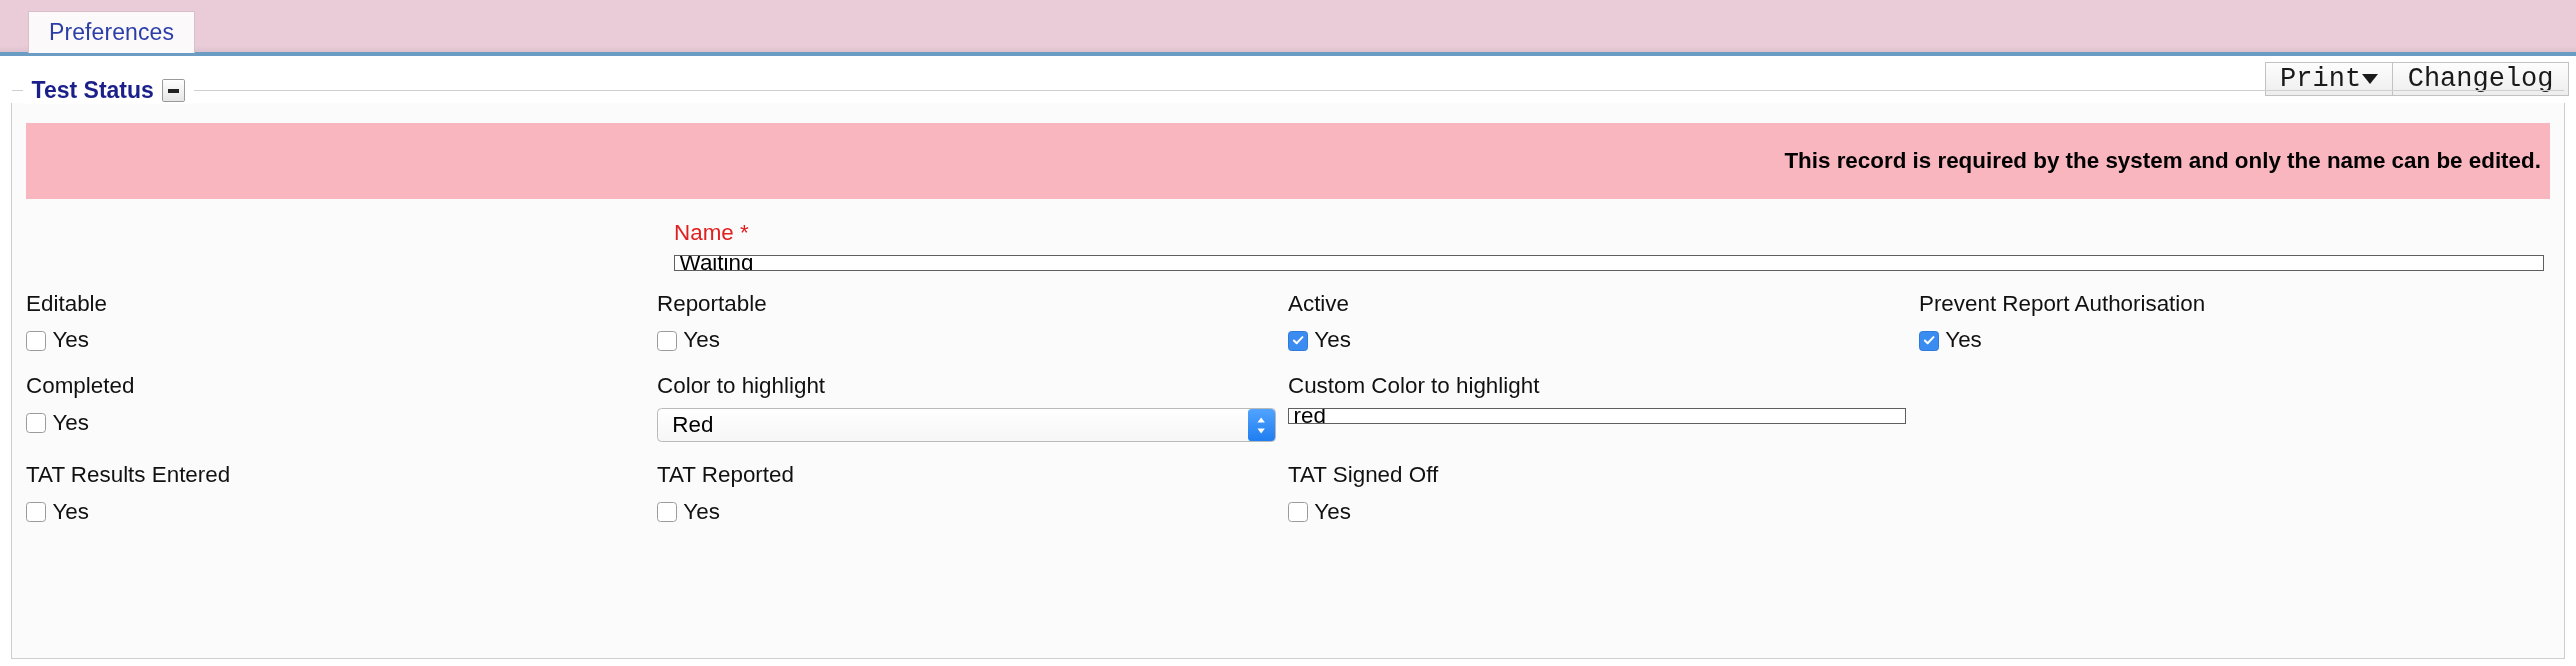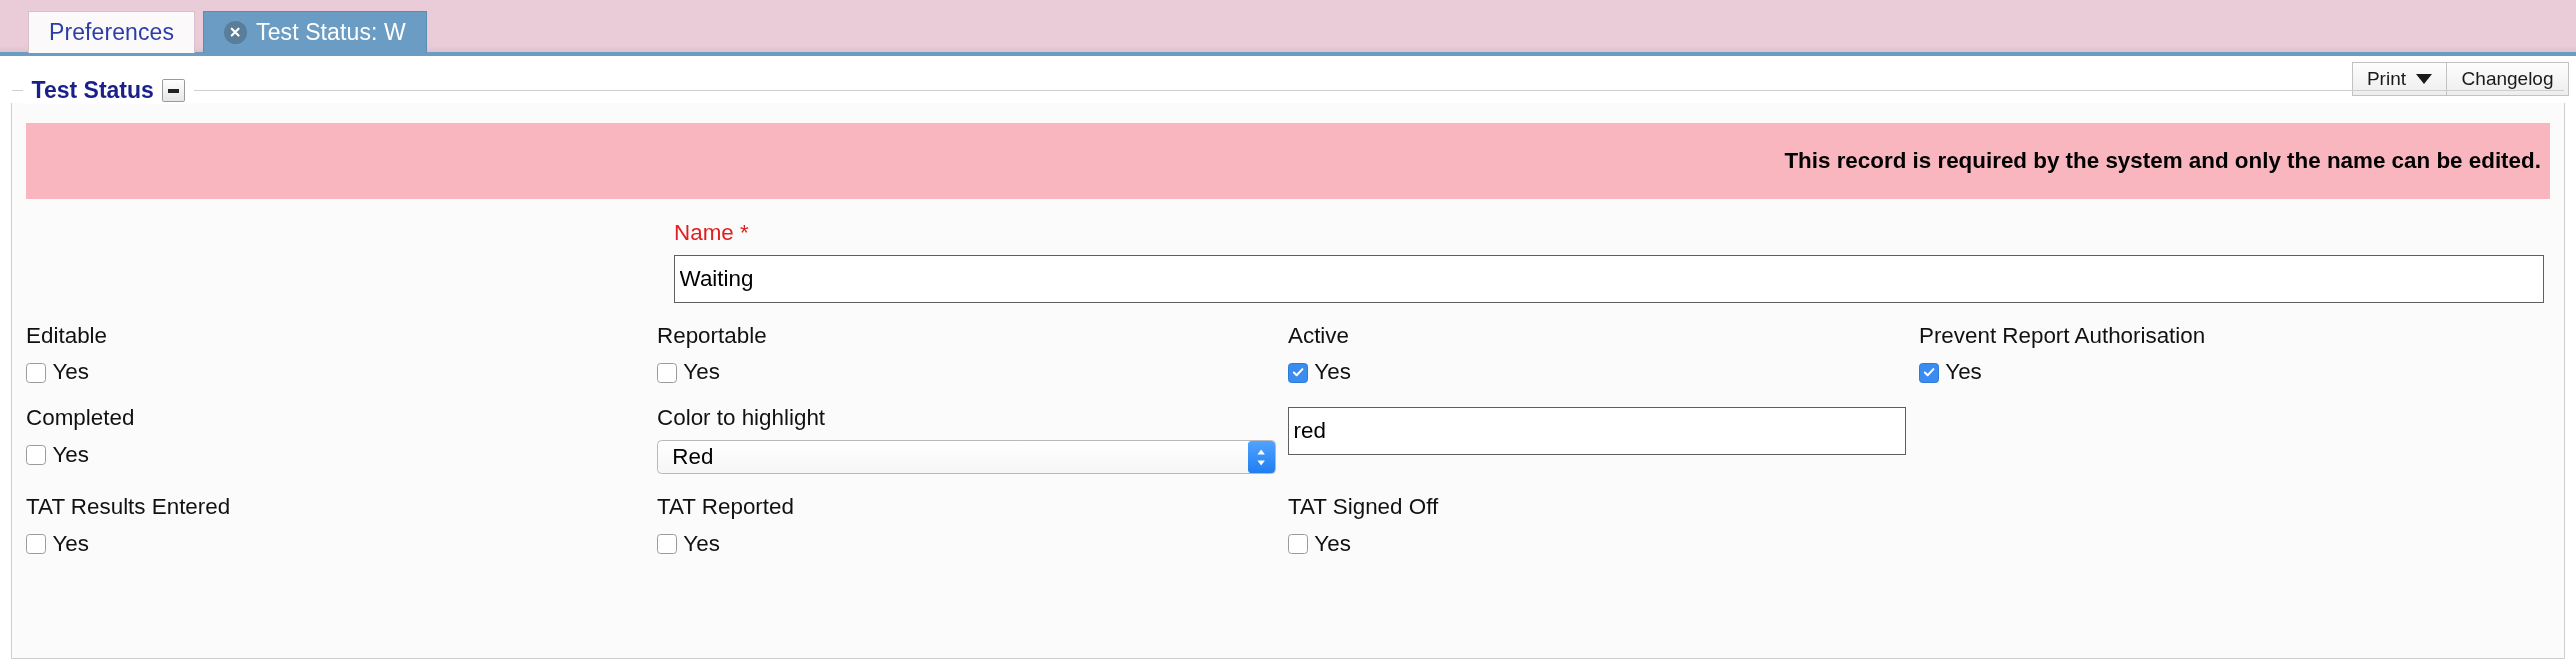--- a/index.html
+++ b/index.html
@@ -72,28 +72,29 @@
     align-items: center;
     padding-right: 7.2px;
     box-sizing: border-box;
     background: #ffffff;
   }
   .btn {
     height: 34px;
     box-sizing: border-box;
     display: inline-flex;
     align-items: center;
-    gap: 10px;
+    gap: 1px;
     padding: 0 14.3px;
-    font-size: 19px;
+    font-size: 27px;
     color: #1a1a1a;
     background: linear-gradient(to bottom, #fdfdfd 0%, #ededed 100%);
     border: 0.9px solid #c2c2c2;
     cursor: pointer;
     white-space: nowrap;
+    font-family: Liberation Mono, monospace;
   }
   .btn + .btn { border-left: none; }
   .caret {
     width: 0; height: 0;
     border-left: 8px solid transparent;
     border-right: 8px solid transparent;
     border-top: 10px solid #1a1a1a;
     display: inline-block;
   }
 
@@ -184,21 +185,21 @@
     color: #111111;
     line-height: 1;
     margin-bottom: 10.8px;
     white-space: nowrap;
   }
   .field-label.required { color: #e02020; }
 
   .text-input {
     display: block;
     width: 100%;
-    height: 48px;
+    height: 16px;
     box-sizing: border-box;
     font-family: "Liberation Sans", sans-serif;
     font-size: 22.4px;
     color: #000;
     padding: 0 4.5px;
     border: 0.9px solid #5f5f5f;
     background: #ffffff;
     outline: none;
   }
 
@@ -273,28 +274,20 @@
 </style>
 </head>
 <body>
 
 <div class="tabstrip">
 
   <div class="tab inactive">
     <span>Preferences</span>
   </div>
 
-  <div class="tab active">
-    <span class="tab-close">
-      <svg width="14.3" height="14.3" viewBox="0 0 16 16">
-        <path d="M4.2 4.2 L11.8 11.8 M11.8 4.2 L4.2 11.8" stroke="#ffffff" stroke-width="2.4" stroke-linecap="round"></path>
-      </svg>
-    </span>
-    <span>Test Status: W</span>
-  </div>
 
 </div>
 
 <div class="toolbar">
   <button class="btn">
     <span>Print</span>
     <span class="caret"></span>
   </button>
   <button class="btn">
     <span>Changelog</span>
@@ -389,20 +382,21 @@
           <span class="select-stepper">
             <svg width="14.3" height="23" viewBox="0 0 16 26">
               <path d="M8 4 L12.2 9.6 L3.8 9.6 Z" fill="#ffffff"></path>
               <path d="M8 22 L12.2 16.4 L3.8 16.4 Z" fill="#ffffff"></path>
             </svg>
           </span>
         </div>
       </div>
 
       <div class="col c3">
+        <div class="field-label">Custom Color to highlight</div>
         <input class="text-input" type="text" value="red" style="">
       </div>
 
       <div class="col c4"></div>
 
     </div>
 
     <div class="row mt-row">
 
       <div class="col c1">

